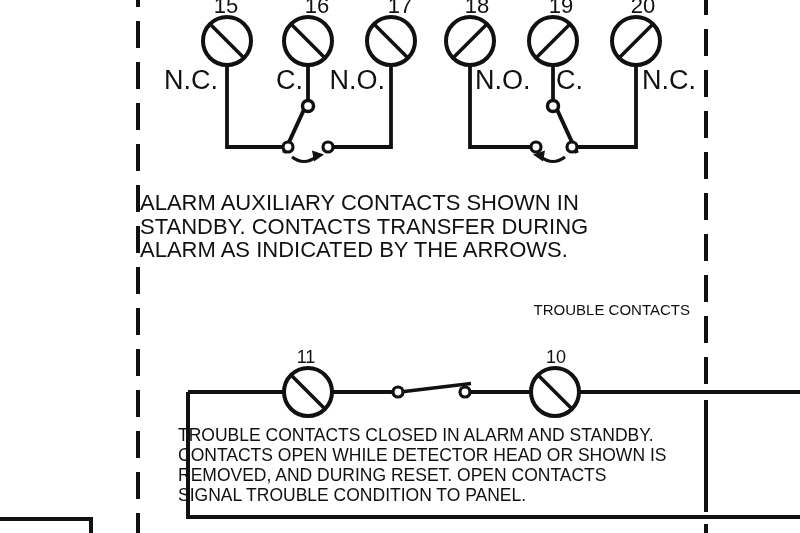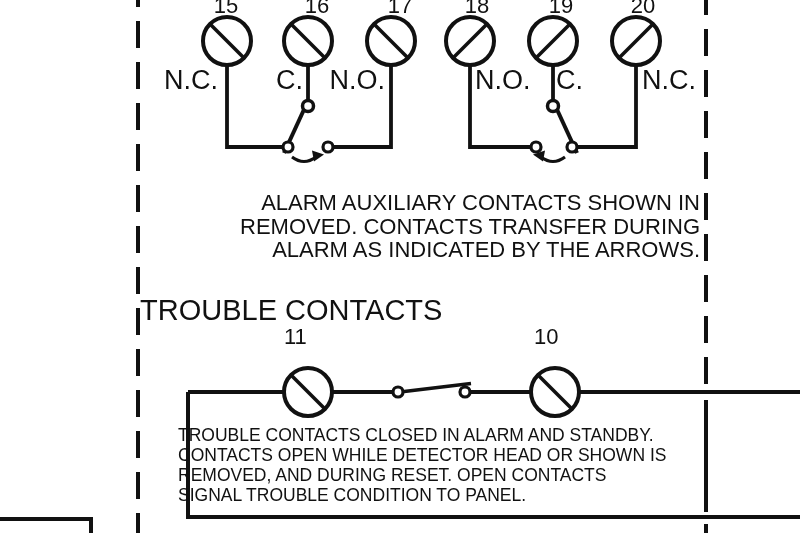--- a/index.html
+++ b/index.html
@@ -4,26 +4,26 @@
 <style>
   html,body{margin:0;padding:0;}
   body{
     width:800px;height:533px;overflow:hidden;background:#ffffff;
     font-family:"Liberation Sans", sans-serif;color:#111111;position:relative;
   }
   .stage{position:absolute;left:0;top:0;width:800px;height:533px;}
   svg.linework{position:absolute;left:0;top:0;}
   .t{position:absolute;white-space:nowrap;color:#111111;}
   .term-num{font-size:22px;line-height:22px;width:44px;text-align:center;top:-5px;}
-  .tr-num{font-size:22px;line-height:22px;width:44px;top:326px;}
+  .tr-num{font-size:18px;line-height:22px;width:44px;text-align:center;top:346px;}
   .term-label{font-size:27px;line-height:21px;top:69.5px;}
   .alignR{text-align:right;}
   .alignL{text-align:left;}
-  .alarm-note{left:140px;top:191px;width:560px;font-size:22px;line-height:23.5px;text-align:right;}
-  .heading{left:140px;top:298px;width:550px;font-size:29px;line-height:24px;text-align:left;}
+  .alarm-note{left:140px;top:191px;width:560px;font-size:22px;line-height:23.5px;text-align:left;}
+  .heading{left:140px;top:298px;width:550px;font-size:15px;line-height:24px;text-align:right;}
   .trouble-note{left:178px;top:425px;width:520px;font-size:17.5px;line-height:20px;}
 </style>
 </head>
 <body>
 
 <div class="stage">
 
   <svg class="linework" width="800" height="533" viewBox="0 0 800 533">
 
     <g stroke="#111" stroke-width="4" fill="none">
@@ -133,21 +133,21 @@
 
   <div class="t term-label alignR" style="left:146px;width:72px;">N.C.</div>
   <div class="t term-label alignR" style="left:233px;width:70px;">C.</div>
   <div class="t term-label alignR" style="left:305px;width:80px;">N.O.</div>
   <div class="t term-label alignL" style="left:475px;width:80px;">N.O.</div>
   <div class="t term-label alignL" style="left:556px;width:50px;">C.</div>
   <div class="t term-label alignL" style="left:642px;width:72px;">N.C.</div>
 
   <div class="t alarm-note">
     <div>ALARM AUXILIARY CONTACTS SHOWN IN</div>
-    <div>REMOVED. CONTACTS TRANSFER DURING</div>
+    <div>STANDBY. CONTACTS TRANSFER DURING</div>
     <div>ALARM AS INDICATED BY THE ARROWS.</div>
   </div>
 
   <div class="t heading">TROUBLE CONTACTS</div>
 
   <div class="t tr-num" style="left:284px;">11</div>
   <div class="t tr-num" style="left:534px;">10</div>
 
   <div class="t trouble-note">
     <div>TROUBLE CONTACTS CLOSED IN ALARM AND STANDBY.</div>

